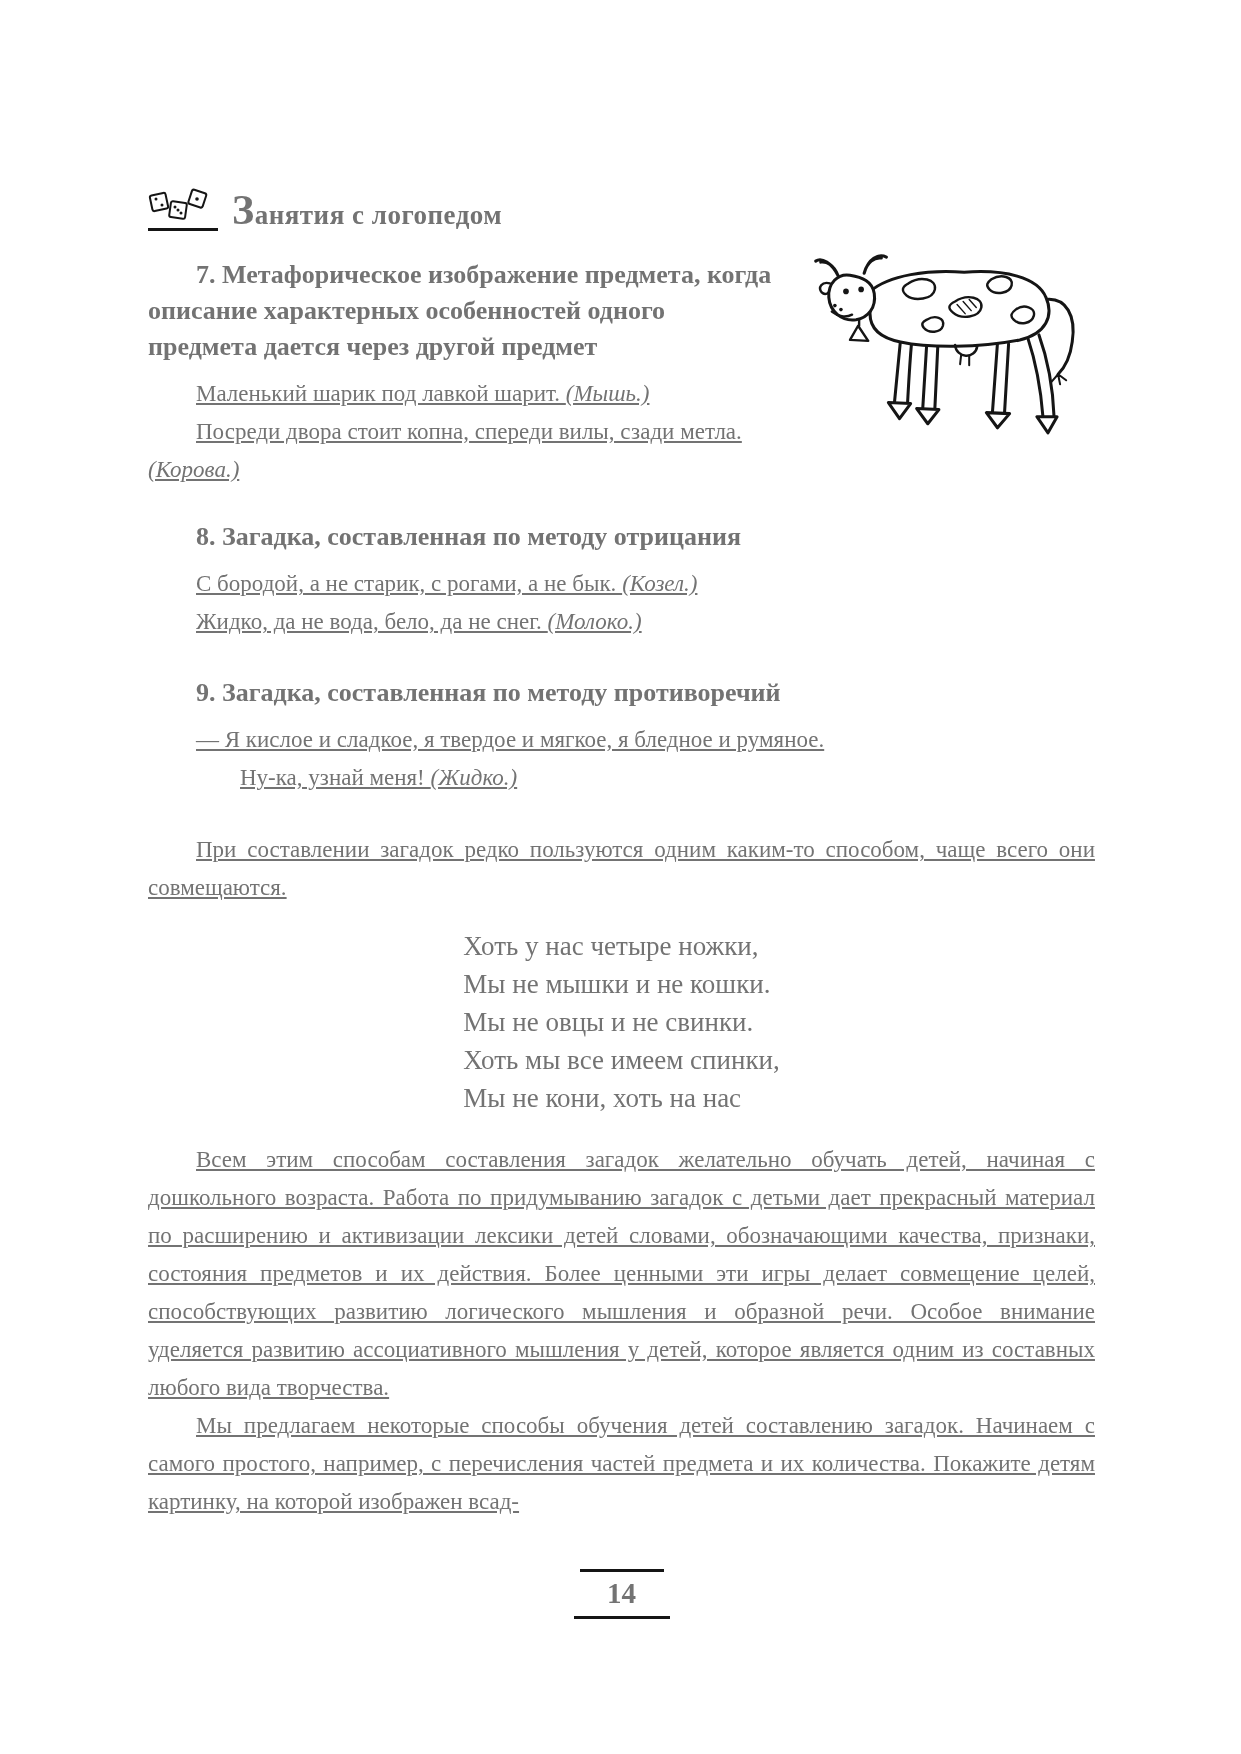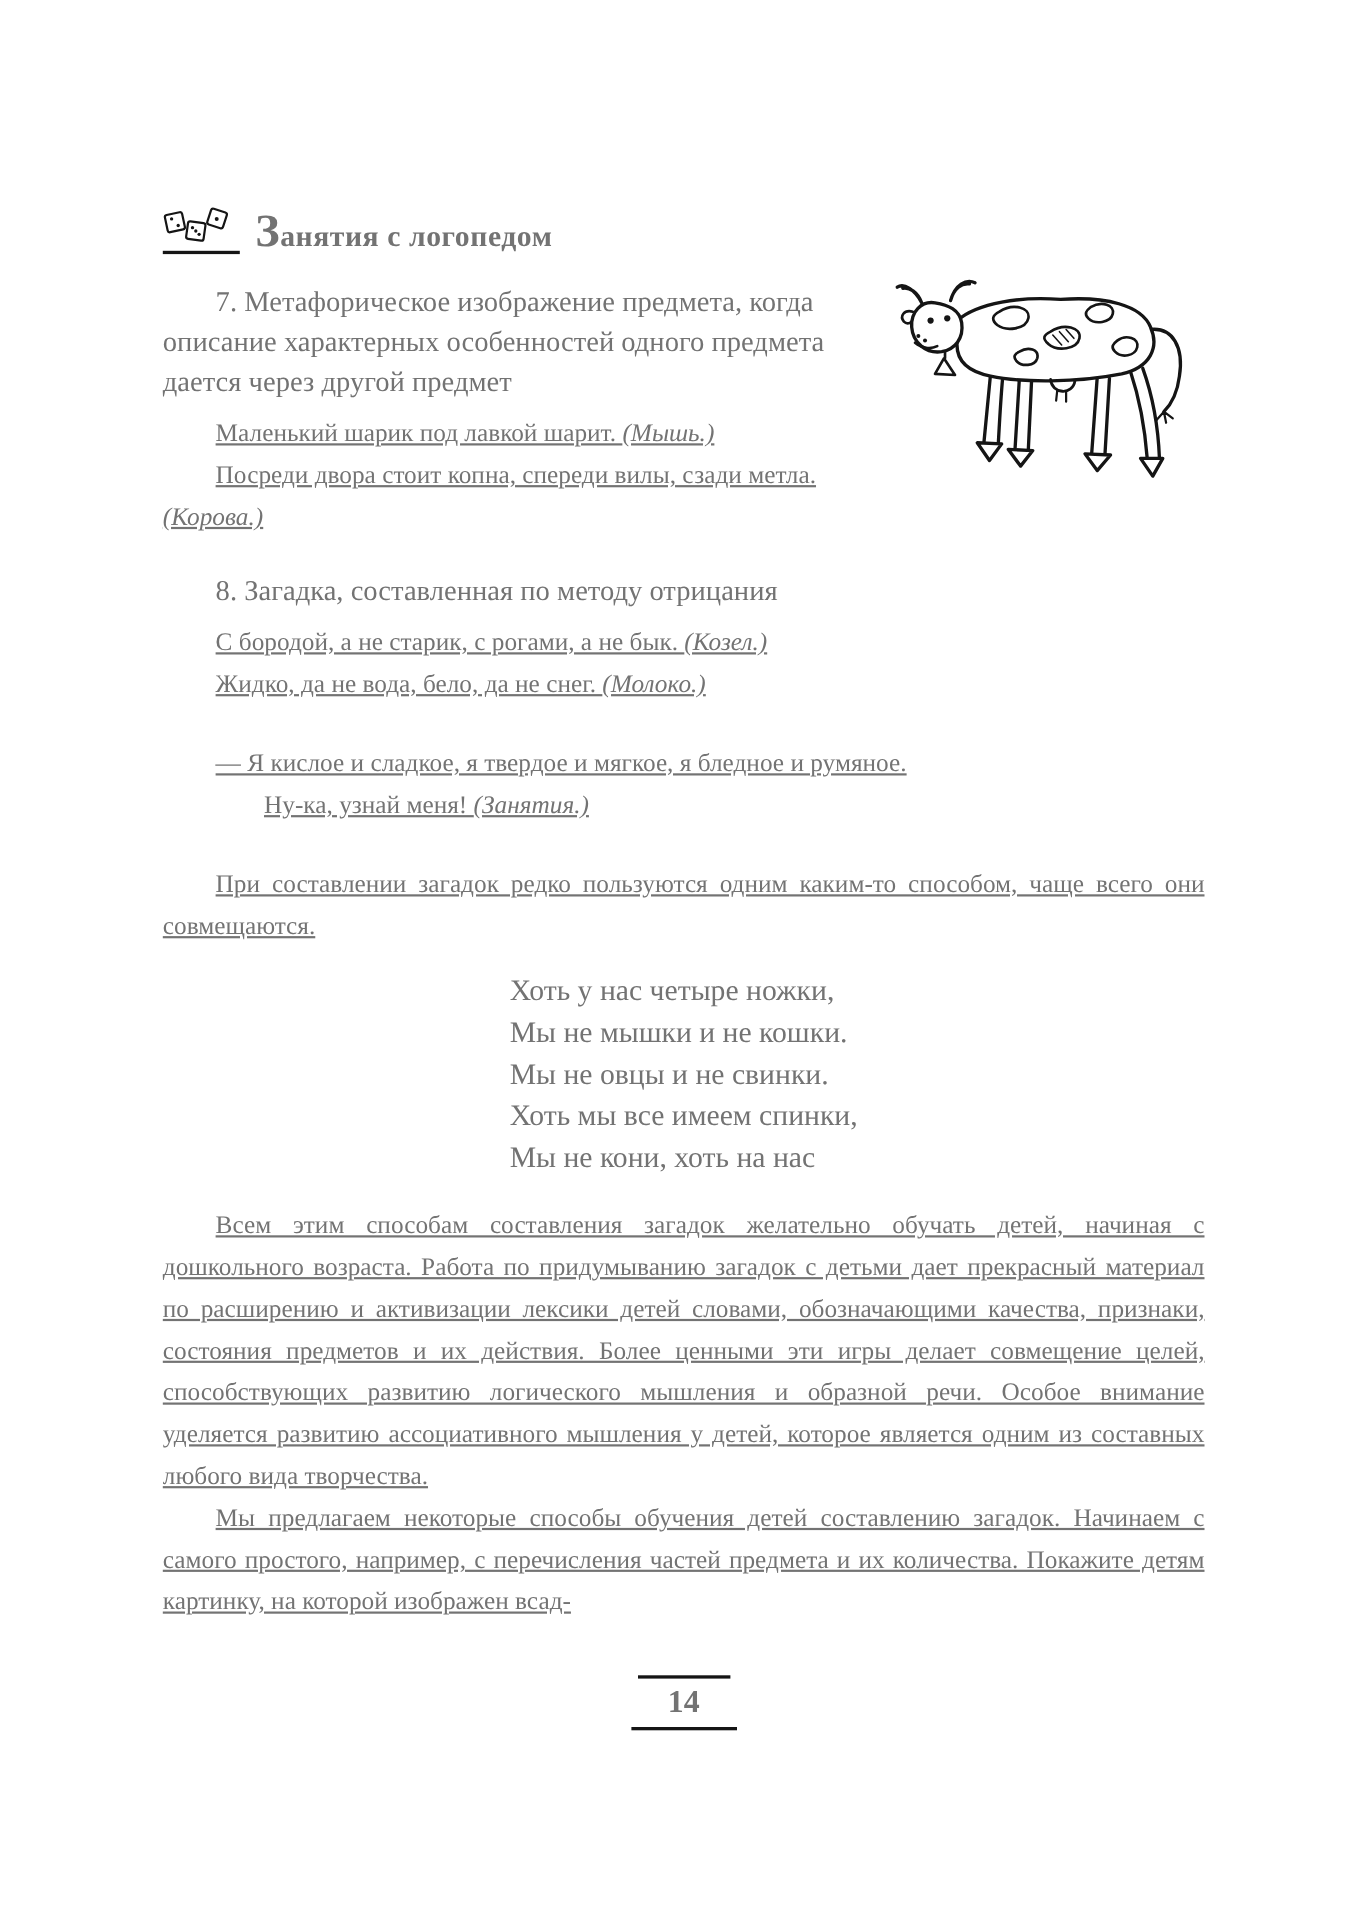--- a/index.html
+++ b/index.html
@@ -26,21 +26,21 @@
   .header-title {
     display:block;
     font-weight:700;
     font-size:27px;
     letter-spacing:0.5px;
   }
   .header-title::first-letter { font-size:42px; line-height:0.8; }
 
   
   .sec-heading {
-    font-weight:400;
+    font-weight:700;
     font-size:26px;
     line-height:36px;
     text-indent:48px;
     text-align:left;
   }
 
   
   .riddle, .para {
     font-size:23px;
     line-height:38px;
@@ -161,22 +161,23 @@
       <p class="riddle"><span>Посреди двора стоит копна, спереди вилы, сзади метла. </span><span class="ans">(Корова.)</span></p>
     </div>
 
     <div class="sec">
       <h2 class="sec-heading">8. Загадка, составленная по методу отрицания</h2>
       <p class="riddle"><span>С бородой, а не старик, с рогами, а не бык. </span><span class="ans">(Козел.)</span></p>
       <p class="riddle"><span>Жидко, да не вода, бело, да не снег. </span><span class="ans">(Молоко.)</span></p>
     </div>
 
     <div class="sec">
+      <h2 class="sec-heading">9. Загадка, составленная по методу противоречий</h2>
       <p class="riddle">— Я кислое и сладкое, я твердое и мягкое, я бледное и румяное.</p>
-      <p class="riddle riddle-l2"><span>Ну-ка, узнай меня! </span><span class="ans">(Занятия.)</span></p>
+      <p class="riddle riddle-l2"><span>Ну-ка, узнай меня! </span><span class="ans">(Жидко.)</span></p>
     </div>
 
     <p class="para">При составлении загадок редко пользуются одним каким-то способом, чаще всего они совмещаются.</p>
 
     <div class="poem">
       <div>Хоть у нас четыре ножки,</div>
       <div>Мы не мышки и не кошки.</div>
       <div>Мы не овцы и не свинки.</div>
       <div>Хоть мы все имеем спинки,</div>
       <div>Мы не кони, хоть на нас</div>

